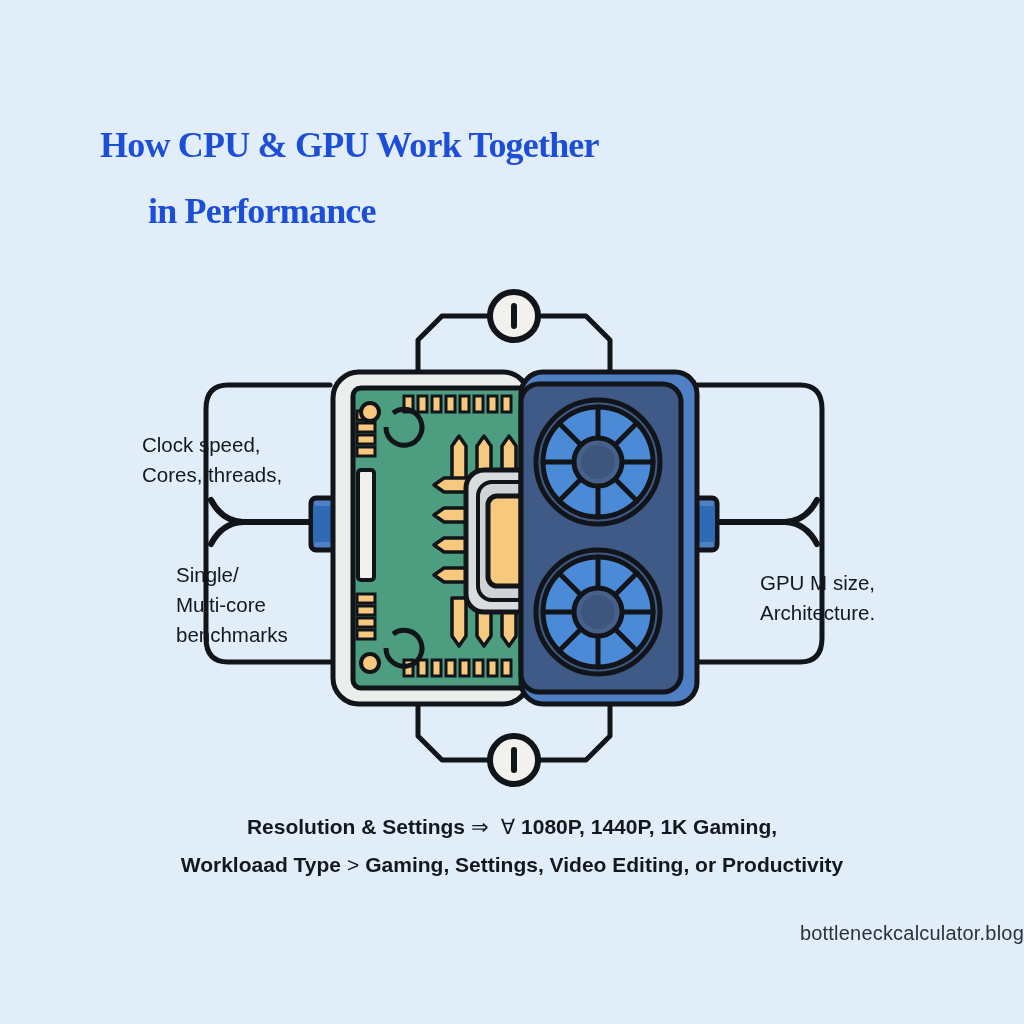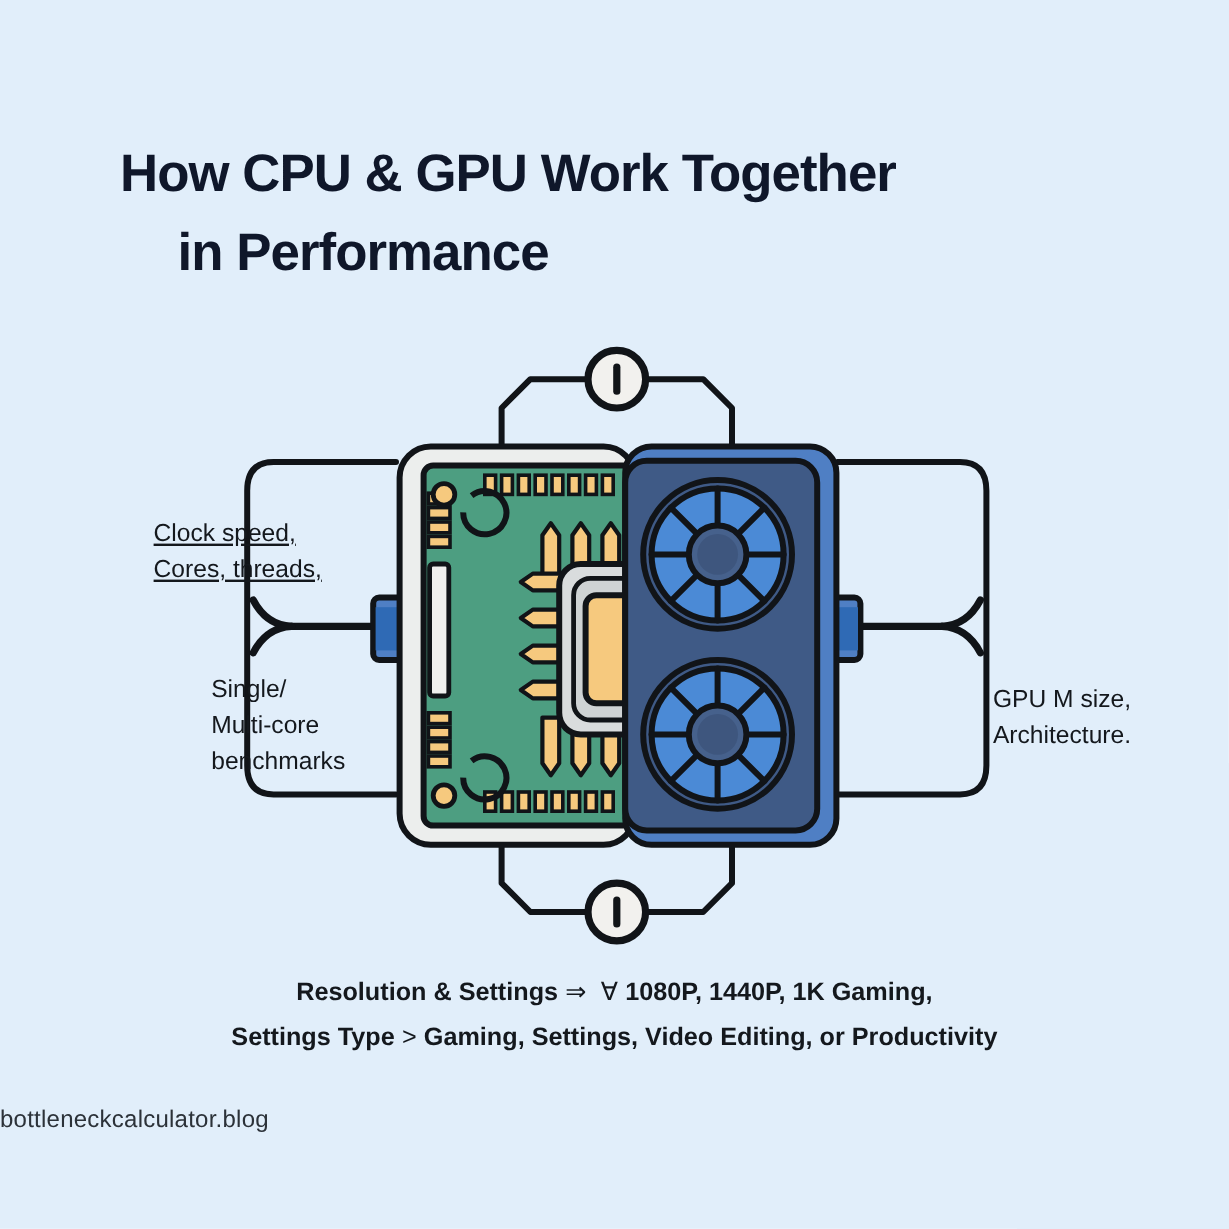--- a/index.html
+++ b/index.html
@@ -20,44 +20,44 @@
   }
 
   
   .title-block {
     position: absolute;
     left: 100px;
     top: 112px;
     width: 840px;
   }
   .title-line {
-    font-family: Liberation Sans, sans-serif;
+    font-family: Liberation Serif, serif;
     font-weight: bold;
-    font-size: 44px;
+    font-size: 36px;
     line-height: 66px;
     letter-spacing: -0.8px;
-    color: #0f172a;
+    color: #1d4ed8;
   }
   .title-line.l2 {
     padding-left: 48px;
   }
 
   
   .ann {
     position: absolute;
     font-family: "Liberation Sans", sans-serif;
     font-size: 20.5px;
     line-height: 30px;
     color: #14181d;
     white-space: pre-line;
   }
-  .ann.left-top   { left: 128px;  top: 430px;  width: 240px; text-align: left; text-decoration: underline; }
+  .ann.left-top   { left: 142px;  top: 430px;  width: 240px; text-align: left; }
   .ann.left-bot   { left: 152px;  top: 560px;  width: 230px; text-align: left; margin-left: 24px; }
   .ann.right-top  { left: 748px;  top: 430px;  width: 250px; text-align: left; }
-  .ann.right-bot  { left: 760px;  top: 568px;  width: 250px; text-align: center; }
+  .ann.right-bot  { left: 760px;  top: 568px;  width: 250px; text-align: left; }
 
   
   .bottom-block {
     position: absolute;
     left: 0;
     top: 808px;
     width: 1024px;
     text-align: center;
   }
   .bottom-line {
@@ -71,21 +71,21 @@
     display: inline-block;
     padding: 0 6px;
     font-weight: normal;
     font-size: 21px;
   }
   .footer {
     position: absolute;
     left: 0;
     top: 922px;
     width: 1024px;
-    text-align: left;
+    text-align: right;
     font-family: "Liberation Sans", sans-serif;
     font-size: 20px;
     color: #2c3239;
     letter-spacing: 0.2px;
   }
 
   svg.scene {
     position: absolute;
     left: 0;
     top: 0;
@@ -271,19 +271,19 @@
 Multi-core
 benchmarks</div>
   <div class="ann right-bot">GPU M size,
 Architecture.</div>
 
   <div class="bottom-block">
     <div class="bottom-line">
       <span>Resolution &amp; Settings</span><span class="gap-sym">⇒</span><span class="gap-sym">∀</span><span>1080P,  1440P,   1K Gaming,</span>
     </div>
     <div class="bottom-line">
-      <span>Settings Type</span><span class="gap-sym">&gt;</span><span>Gaming, Settings, Video Editing, or Productivity</span>
+      <span>Workloaad Type</span><span class="gap-sym">&gt;</span><span>Gaming, Settings, Video Editing, or Productivity</span>
     </div>
   </div>
 
   <div class="footer">bottleneckcalculator.blog</div>
 
 </div>
 
 </body></html>

